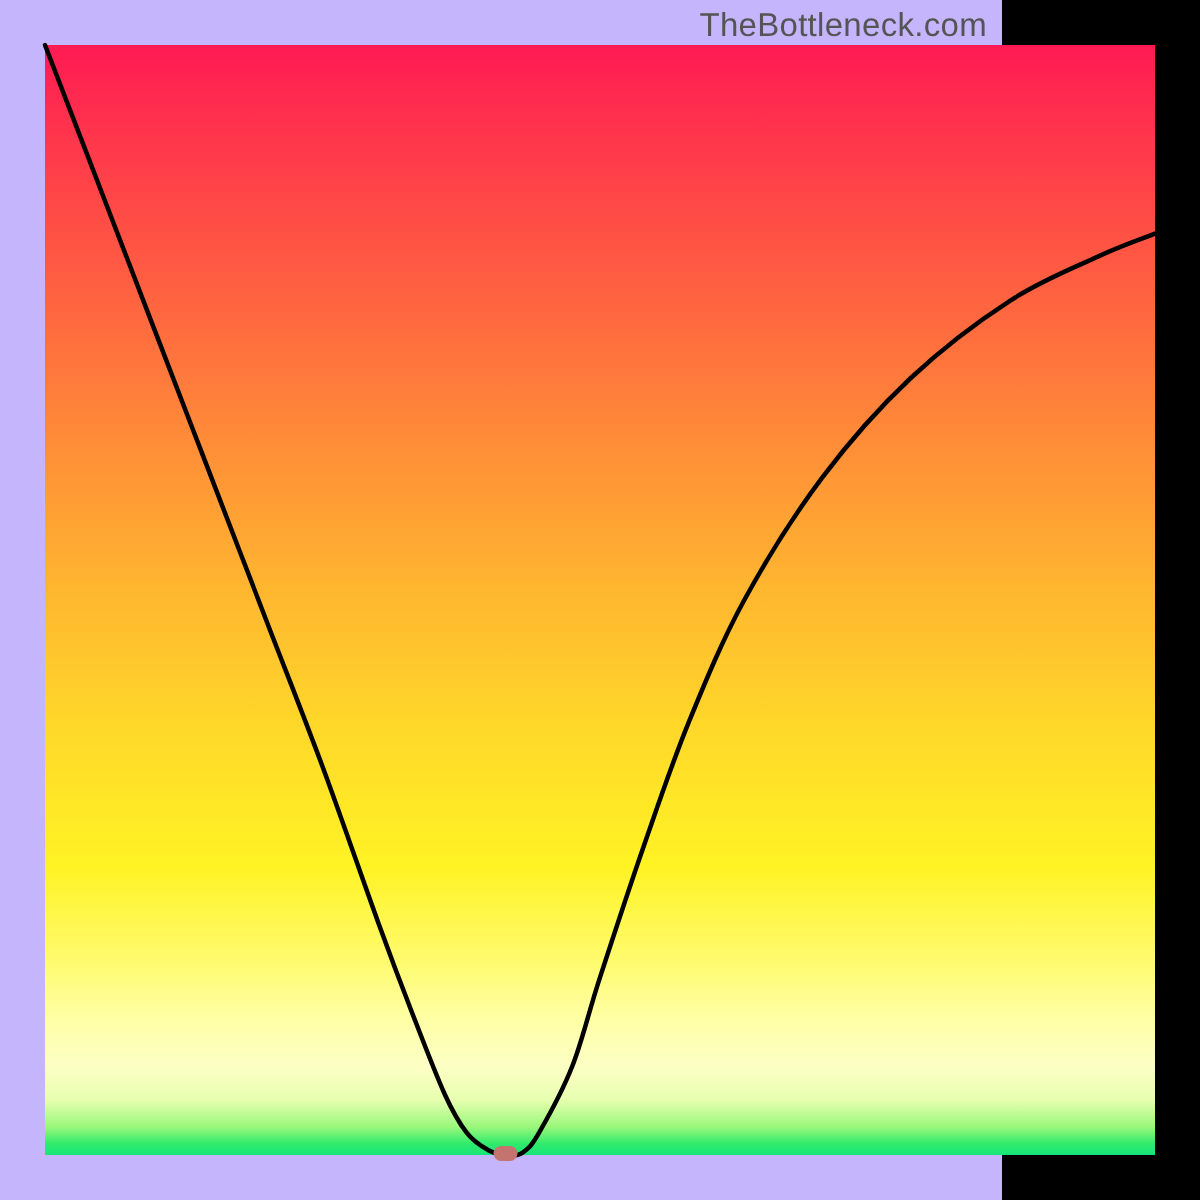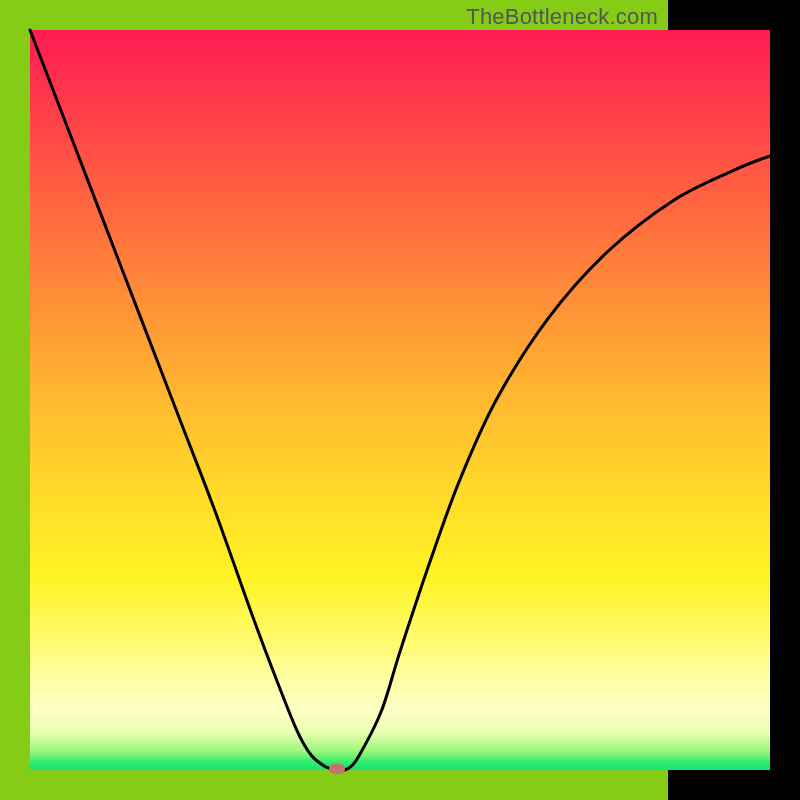--- a/index.html
+++ b/index.html
@@ -8,21 +8,21 @@
     width: 800px;
     height: 800px;
     background: #000;
     font-family: Arial, Helvetica, sans-serif;
     overflow: hidden;
   }
   .frame {
     position: relative;
     width: 668px;
     height: 800px;
-    background: #84cc16;
+    background: #c4b5fd;
   }
   .watermark {
     position: absolute;
     top: 4px;
     right: 10px;
     color: #555;
     font-size: 22px;
     font-weight: 500;
     letter-spacing: 0.2px;
     user-select: none;

